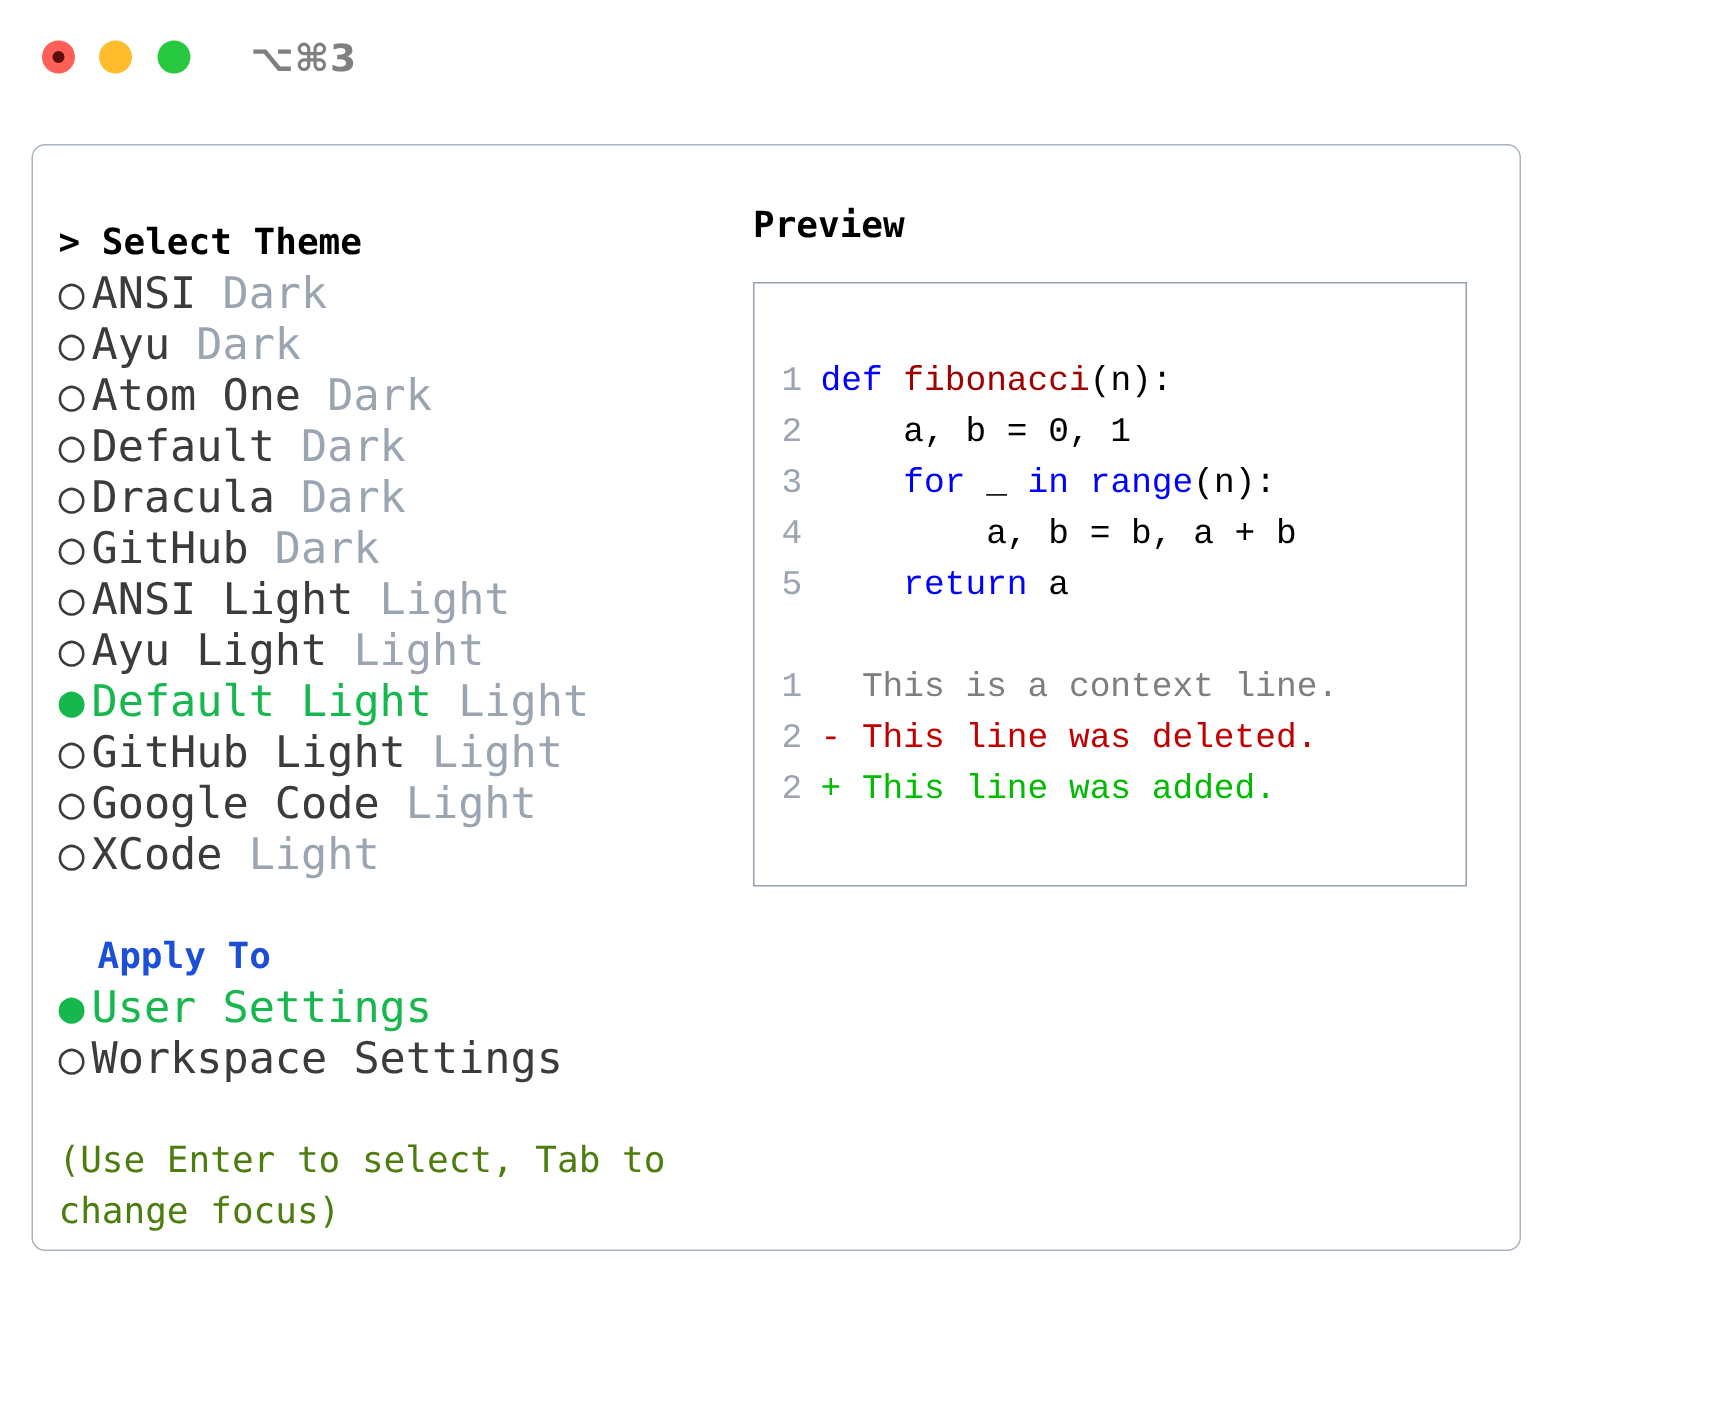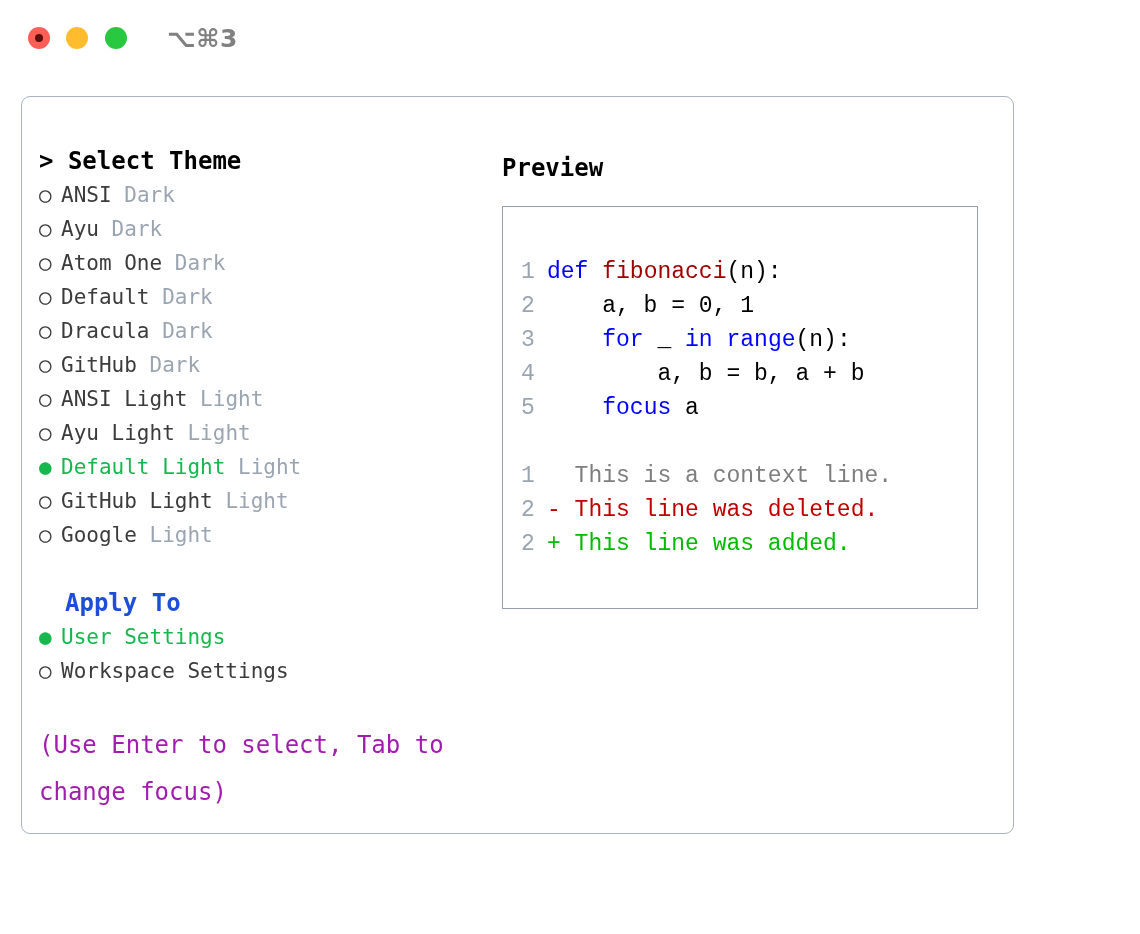--- a/index.html
+++ b/index.html
@@ -85,21 +85,21 @@
   .hdr {
     font-size: 24px;
     font-weight: bold;
     color: #000000;
     line-height: 34px;
     white-space: pre;
   }
   .opt-row {
     height: 34px;
     line-height: 34px;
-    font-size: 21px;
+    font-size: 29px;
     white-space: pre;
     color: #3b3b3b;
   }
   .bullet {
     display: inline-block;
     width: 22px;
     white-space: pre;
   }
   .opt-row.selected { color: #16b84e; }
   .opt-row.selected .bullet { color: #16b84e; }
@@ -107,32 +107,32 @@
   .indent-hdr {
     font-size: 24px;
     font-weight: bold;
     color: #1d4ed8;
     line-height: 34px;
     white-space: pre;
     padding-left: 26px;
   }
   #hint {
     font-size: 24px;
-    line-height: 47px;
-    color: #a21caf;
+    line-height: 34px;
+    color: #4d7c0f;
     width: 410px;
     white-space: pre-wrap;
   }
   .spacer-row { height: 34px; }
 
   
   #right-col {
     position: absolute;
     left: 480px;
-    top: 54px;
+    top: 36px;
     width: 490px;
   }
   #preview-title {
     font-size: 24px;
     font-weight: bold;
     color: #000000;
     line-height: 34px;
     margin-bottom: 21px;
     white-space: pre;
   }
@@ -185,41 +185,42 @@
           <div class="opt-row"><span class="bullet">○</span><span>ANSI</span> <span class="tag">Dark</span></div>
           <div class="opt-row"><span class="bullet">○</span><span>Ayu</span> <span class="tag">Dark</span></div>
           <div class="opt-row"><span class="bullet">○</span><span>Atom One</span> <span class="tag">Dark</span></div>
           <div class="opt-row"><span class="bullet">○</span><span>Default</span> <span class="tag">Dark</span></div>
           <div class="opt-row"><span class="bullet">○</span><span>Dracula</span> <span class="tag">Dark</span></div>
           <div class="opt-row"><span class="bullet">○</span><span>GitHub</span> <span class="tag">Dark</span></div>
           <div class="opt-row"><span class="bullet">○</span><span>ANSI Light</span> <span class="tag">Light</span></div>
           <div class="opt-row"><span class="bullet">○</span><span>Ayu Light</span> <span class="tag">Light</span></div>
           <div class="opt-row selected"><span class="bullet">●</span><span>Default Light</span> <span class="tag">Light</span></div>
           <div class="opt-row"><span class="bullet">○</span><span>GitHub Light</span> <span class="tag">Light</span></div>
-          <div class="opt-row"><span class="bullet">○</span><span>Google</span> <span class="tag">Light</span></div>
+          <div class="opt-row"><span class="bullet">○</span><span>Google Code</span> <span class="tag">Light</span></div>
+          <div class="opt-row"><span class="bullet">○</span><span>XCode</span> <span class="tag">Light</span></div>
         </div>
       <div class="spacer-row"></div>
       <div class="indent-hdr">Apply To</div>
       <div id="apply-list">
           <div class="opt-row selected"><span class="bullet">●</span><span>User Settings</span></div>
           <div class="opt-row"><span class="bullet">○</span><span>Workspace Settings</span></div>
         </div>
       <div class="spacer-row"></div>
       <div id="hint">(Use Enter to select, Tab to change focus)</div>
     </div>
 
     <div id="right-col">
       <div id="preview-title">Preview</div>
       <div id="preview-box">
         <div id="code-block">
             <div class="code-line"><span class="ln">1</span><span class="kw">def </span><span class="fn">fibonacci</span><span>(n):</span></div>
             <div class="code-line"><span class="ln">2</span><span>    a, b = 0, 1</span></div>
             <div class="code-line"><span class="ln">3</span><span>    </span><span class="kw">for</span><span> _ </span><span class="kw">in</span><span> </span><span class="kw">range</span><span>(n):</span></div>
             <div class="code-line"><span class="ln">4</span><span>        a, b = b, a + b</span></div>
-            <div class="code-line"><span class="ln">5</span><span>    </span><span class="kw">focus</span><span> a</span></div>
+            <div class="code-line"><span class="ln">5</span><span>    </span><span class="kw">return</span><span> a</span></div>
           </div>
         <div class="blank-code"></div>
         <div id="diff-block">
             <div class="code-line"><span class="ln">1</span><span class="ctx">  </span><span class="ctx">This is a context line.</span></div>
             <div class="code-line"><span class="ln">2</span><span class="del">- </span><span class="del">This line was deleted.</span></div>
             <div class="code-line"><span class="ln">2</span><span class="add">+ </span><span class="add">This line was added.</span></div>
           </div>
       </div>
     </div>
 

